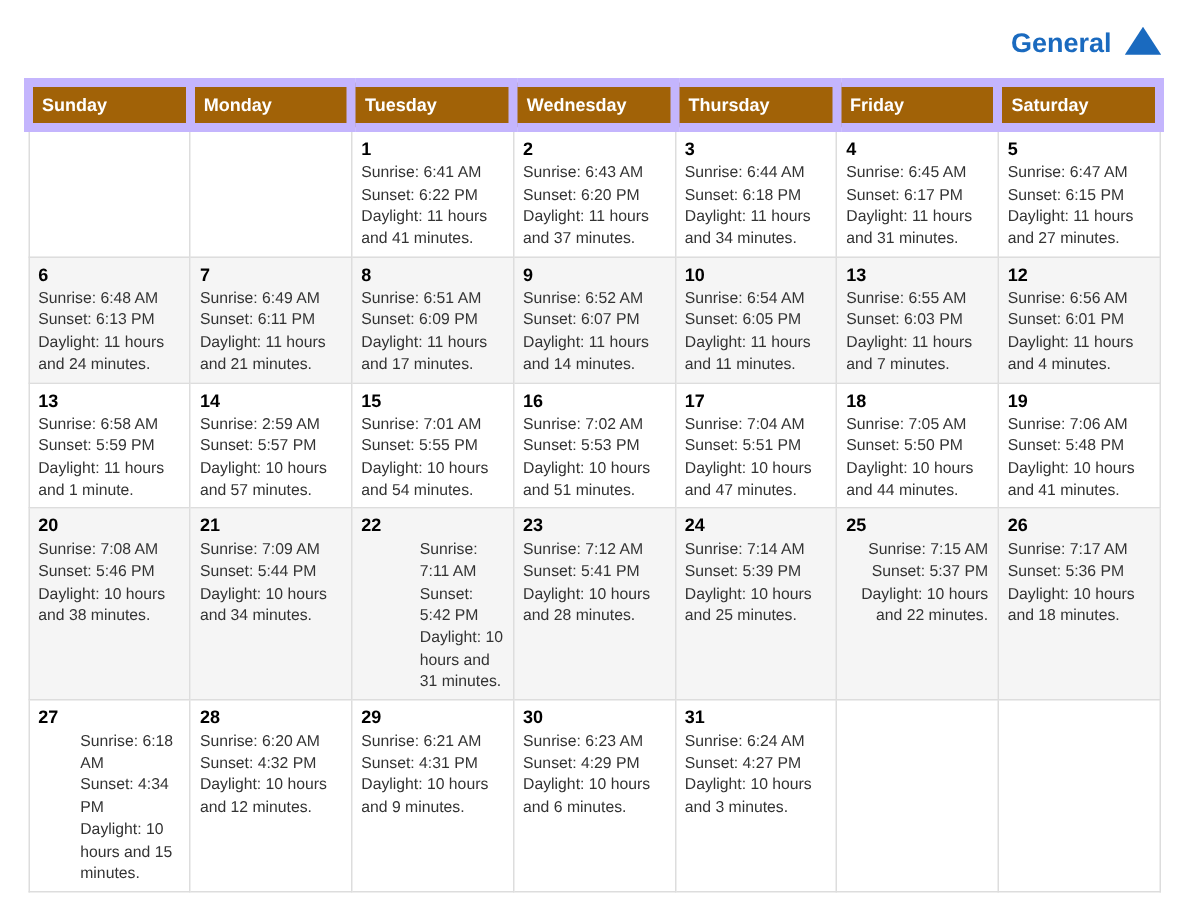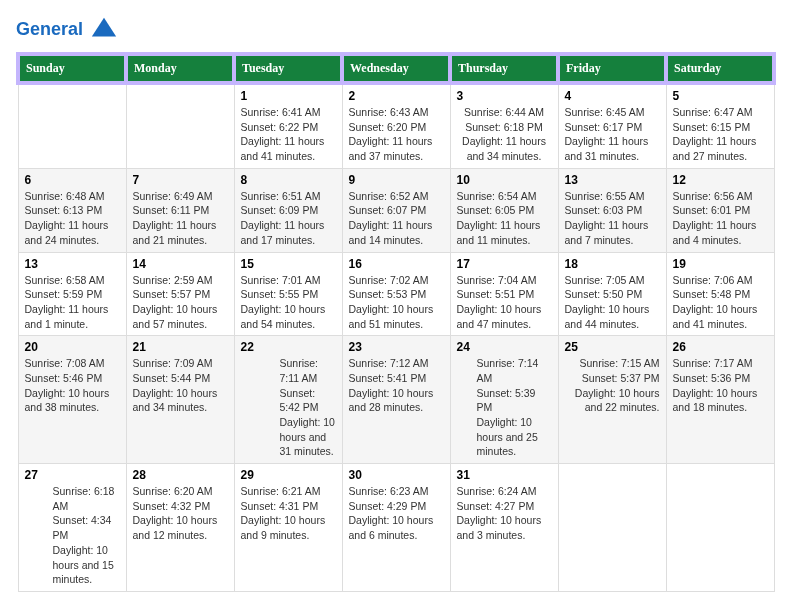--- a/index.html
+++ b/index.html
@@ -5,21 +5,21 @@
     * { box-sizing: border-box; margin: 0; padding: 0; }
     body {
       font-family: Arial, sans-serif;
       background: #fff;
       width: 792px;
       min-height: 612px;
       padding: 16px;
     }
     .header {
       display: flex;
-      justify-content: flex-start;
+      justify-content: flex-end;
       align-items: flex-start;
       margin-bottom: 12px;
     }
     .logo {
       display: flex;
       align-items: center;
     }
     .logo-text {
       font-size: 18px;
       font-weight: bold;
@@ -45,28 +45,27 @@
     .location {
       font-size: 14px;
       color: #555;
     }
     .calendar {
       width: 100%;
       border-collapse: collapse;
       font-size: 10.5px;
     }
     .calendar th {
-      background-color: #15803d;
+      background-color: #a16207;
       color: #fff;
       padding: 5px 6px;
       text-align: left;
       font-size: 12px;
       font-weight: bold;
-      border: 4px solid #c4b5fd;
-      font-family: Liberation Serif, serif;
+      border: 6px solid #c4b5fd;
     }
     .calendar td {
       vertical-align: top;
       padding: 4px 6px;
       border: 1px solid #ddd;
       width: 108px;
       min-height: 80px;
       background: #fff;
     }
     .calendar tr:nth-child(even) td {
@@ -132,21 +131,21 @@
 Daylight: 11 hours and 41 minutes.</div>
         </td>
         <td>
           <span class="day-num">2</span>
           <div class="day-info" style="white-space: pre-line;">Sunrise: 6:43 AM
 Sunset: 6:20 PM
 Daylight: 11 hours and 37 minutes.</div>
         </td>
         <td>
           <span class="day-num">3</span>
-          <div class="day-info" style="white-space: pre-line; text-align: center;">Sunrise: 6:44 AM
+          <div class="day-info" style="white-space: pre-line;">Sunrise: 6:44 AM
 Sunset: 6:18 PM
 Daylight: 11 hours and 34 minutes.</div>
         </td>
         <td>
           <span class="day-num">4</span>
           <div class="day-info" style="white-space: pre-line;">Sunrise: 6:45 AM
 Sunset: 6:17 PM
 Daylight: 11 hours and 31 minutes.</div>
         </td>
         <td>
@@ -264,21 +263,21 @@
 Daylight: 10 hours and 31 minutes.</div>
         </td>
         <td>
           <span class="day-num">23</span>
           <div class="day-info" style="white-space: pre-line;">Sunrise: 7:12 AM
 Sunset: 5:41 PM
 Daylight: 10 hours and 28 minutes.</div>
         </td>
         <td>
           <span class="day-num">24</span>
-          <div class="day-info" style="white-space: pre-line; margin-left: 20px;">Sunrise: 7:14 AM
+          <div class="day-info" style="white-space: pre-line;">Sunrise: 7:14 AM
 Sunset: 5:39 PM
 Daylight: 10 hours and 25 minutes.</div>
         </td>
         <td>
           <span class="day-num">25</span>
           <div class="day-info" style="white-space: pre-line; text-align: right;">Sunrise: 7:15 AM
 Sunset: 5:37 PM
 Daylight: 10 hours and 22 minutes.</div>
         </td>
         <td>

